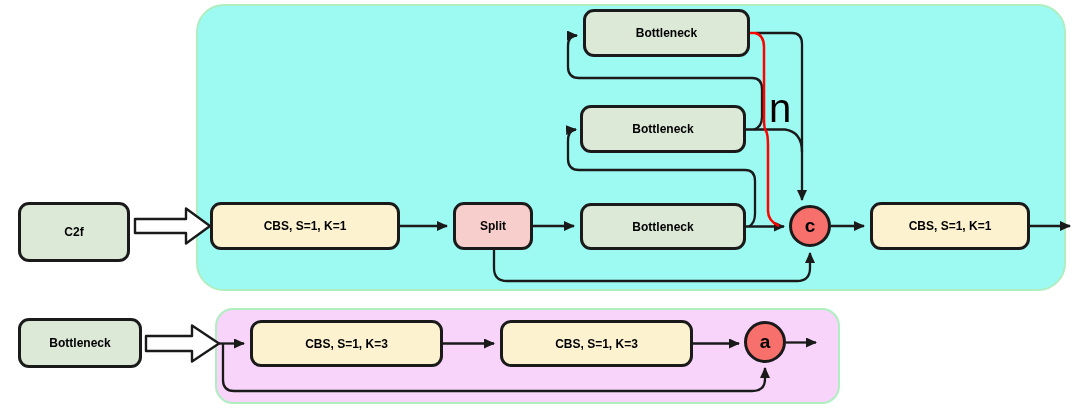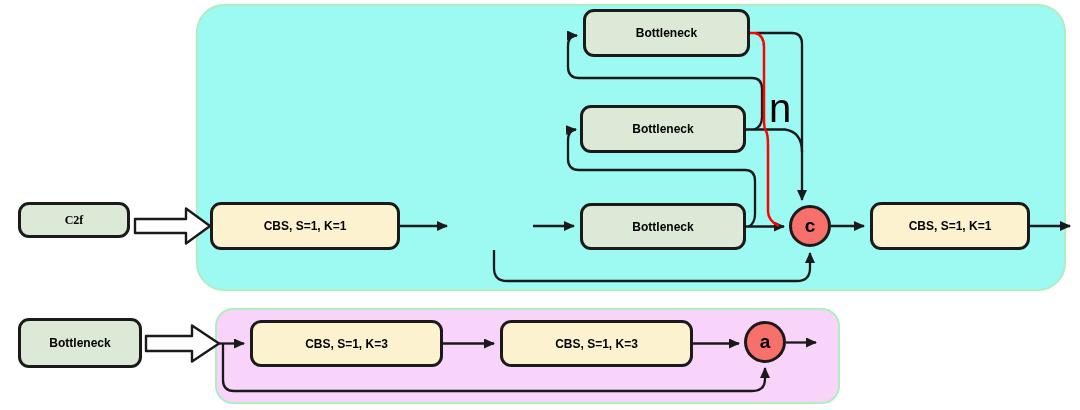--- a/index.html
+++ b/index.html
@@ -73,21 +73,21 @@
   .repeat-label {
     position: absolute;
     z-index: 3;
     left: 769px; top: 88px;
     font-size: 40px;
     line-height: 1;
     font-weight: 400;
     color: var(--text-black);
   }
   
-  .c2f-legend   { left: 18px;  top: 202px; width: 112px; height: 36px; font-family: Liberation Serif, serif; }
+  .c2f-legend   { left: 18px;  top: 202px; width: 112px; height: 60px; }
   .bneck-legend { left: 18px;  top: 318px; width: 124px; height: 50px; }
   .cbs-in       { left: 210px; top: 202px; width: 190px; height: 48px; }
   .split        { left: 453px; top: 202px; width: 80px;  height: 48px; }
   .b-bottom     { left: 580px; top: 203px; width: 166px; height: 47px; }
   .b-mid        { left: 580px; top: 105px; width: 166px; height: 48px; }
   .b-top        { left: 583px; top: 9px;   width: 167px; height: 48px; }
   .cbs-out      { left: 870px; top: 202px; width: 160px; height: 48px; }
   .cbs3         { left: 250px; top: 320px; width: 193px; height: 47px; }
   .cbs4         { left: 500px; top: 320px; width: 193px; height: 47px; }
   .c-node       { left: 789px; top: 205px; }
@@ -137,20 +137,23 @@
   <div class="node-box green c2f-legend">
     <span>C2f</span>
   </div>
   <div class="node-box green bneck-legend">
     <span>Bottleneck</span>
   </div>
 
   <div class="node-box yellow cbs-in">
     <span>CBS, S=1, K=1</span>
   </div>
+  <div class="node-box splitpink split">
+    <span>Split</span>
+  </div>
   <div class="node-box green b-bottom">
     <span>Bottleneck</span>
   </div>
   <div class="node-box green b-mid">
     <span>Bottleneck</span>
   </div>
   <div class="node-box green b-top">
     <span>Bottleneck</span>
   </div>
   <div class="repeat-label">n</div>

